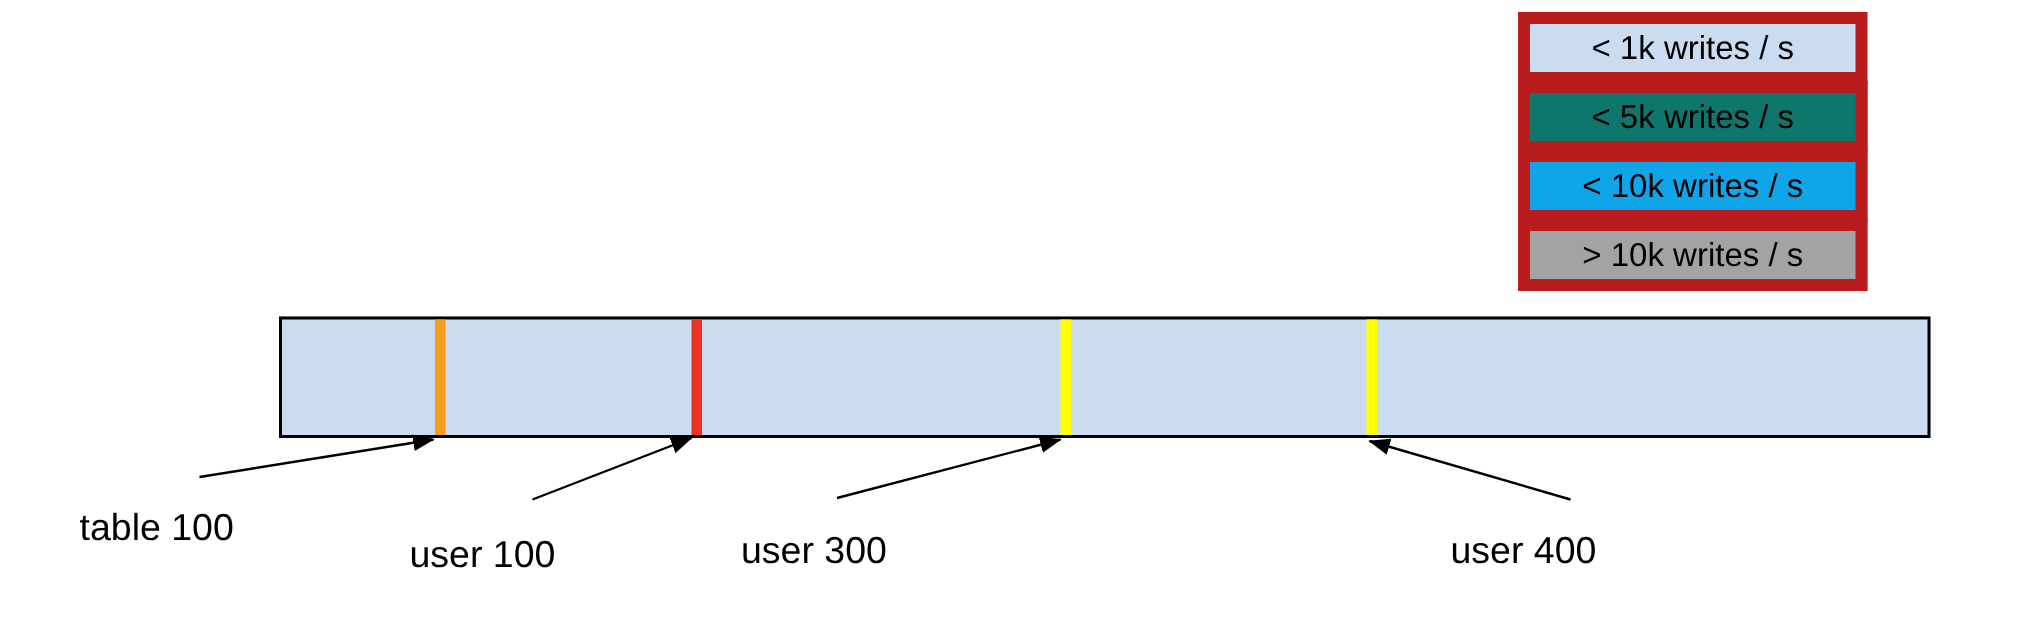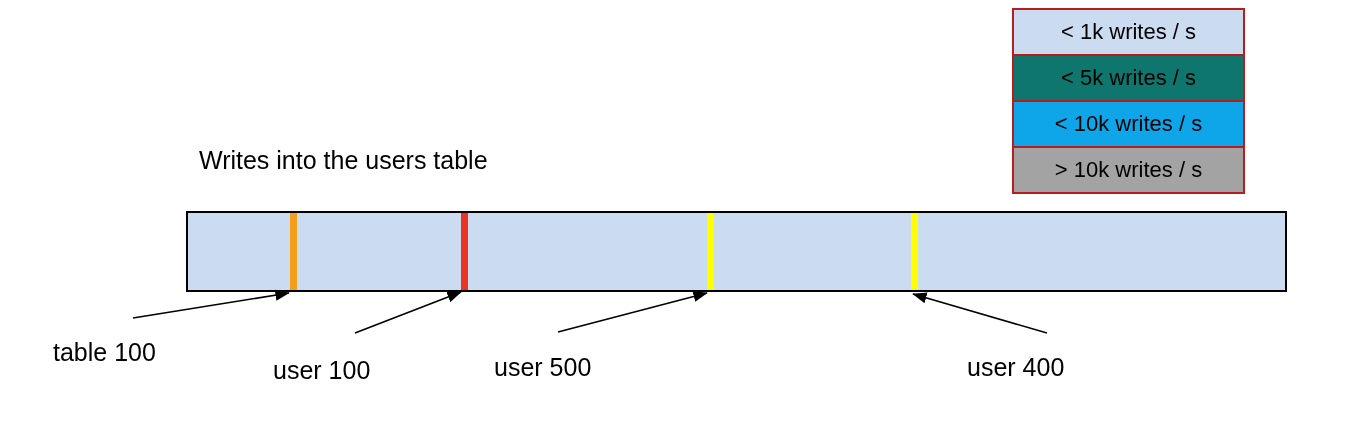--- a/index.html
+++ b/index.html
@@ -27,21 +27,21 @@
     position: absolute;
     left: 1012px;
     top: 8px;
     width: 233px;
   }
   .legend-row {
     box-sizing: border-box;
     width: 233px;
     height: 48px;
     margin-top: -2px;
-    border: 2px solid #b91c1c;
+    border: 8px solid #b91c1c;
     display: flex;
     align-items: center;
     justify-content: center;
     font-size: 22px;
     color: #000000;
     white-space: nowrap;
   }
   .legend-row:first-child { margin-top: 0; }
   .users-bar {
     position: absolute;
@@ -79,21 +79,20 @@
   .user-label-0 { left: 53px;  top: 338px; }
   .user-label-1 { left: 273px; top: 356px; }
   .user-label-2 { left: 494px; top: 353px; }
   .user-label-3 { left: 967px; top: 353px; }
 </style>
 </head>
 <body>
 
 <div class="canvas">
 
-  <div class="diagram-title">Writes into the users table</div>
 
   <div class="legend">
     <div class="legend-row" style="background-color: rgb(203, 220, 241);">
       <span>&lt; 1k writes / s</span>
     </div>
     <div class="legend-row" style="background-color: #0f766e;">
       <span>&lt; 5k writes / s</span>
     </div>
     <div class="legend-row" style="background-color: #0ea5e9;">
       <span>&lt; 10k writes / s</span>
@@ -117,16 +116,16 @@
       </marker>
     </defs>
     <line x1="133" y1="318" x2="289" y2="293" stroke="#000000" stroke-width="1.6" marker-end="url(#ah)"></line>
     <line x1="355" y1="333" x2="461" y2="292" stroke="#000000" stroke-width="1.6" marker-end="url(#ah)"></line>
     <line x1="558" y1="332" x2="707" y2="293" stroke="#000000" stroke-width="1.6" marker-end="url(#ah)"></line>
     <line x1="1047" y1="333" x2="913" y2="294" stroke="#000000" stroke-width="1.6" marker-end="url(#ah)"></line>
   </svg>
 
   <div class="user-label user-label-0">table 100</div>
   <div class="user-label user-label-1">user 100</div>
-  <div class="user-label user-label-2">user 500</div>
+  <div class="user-label user-label-2">user 300</div>
   <div class="user-label user-label-3">user 400</div>
 
 </div>
 
 </body></html>

